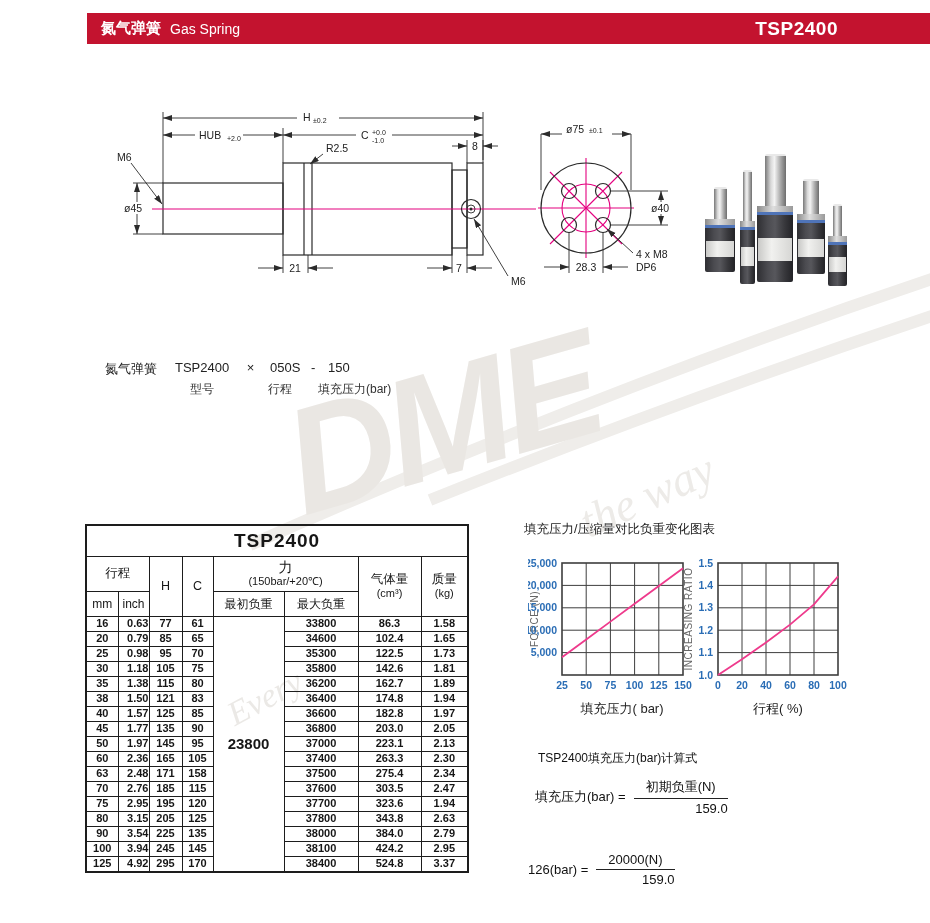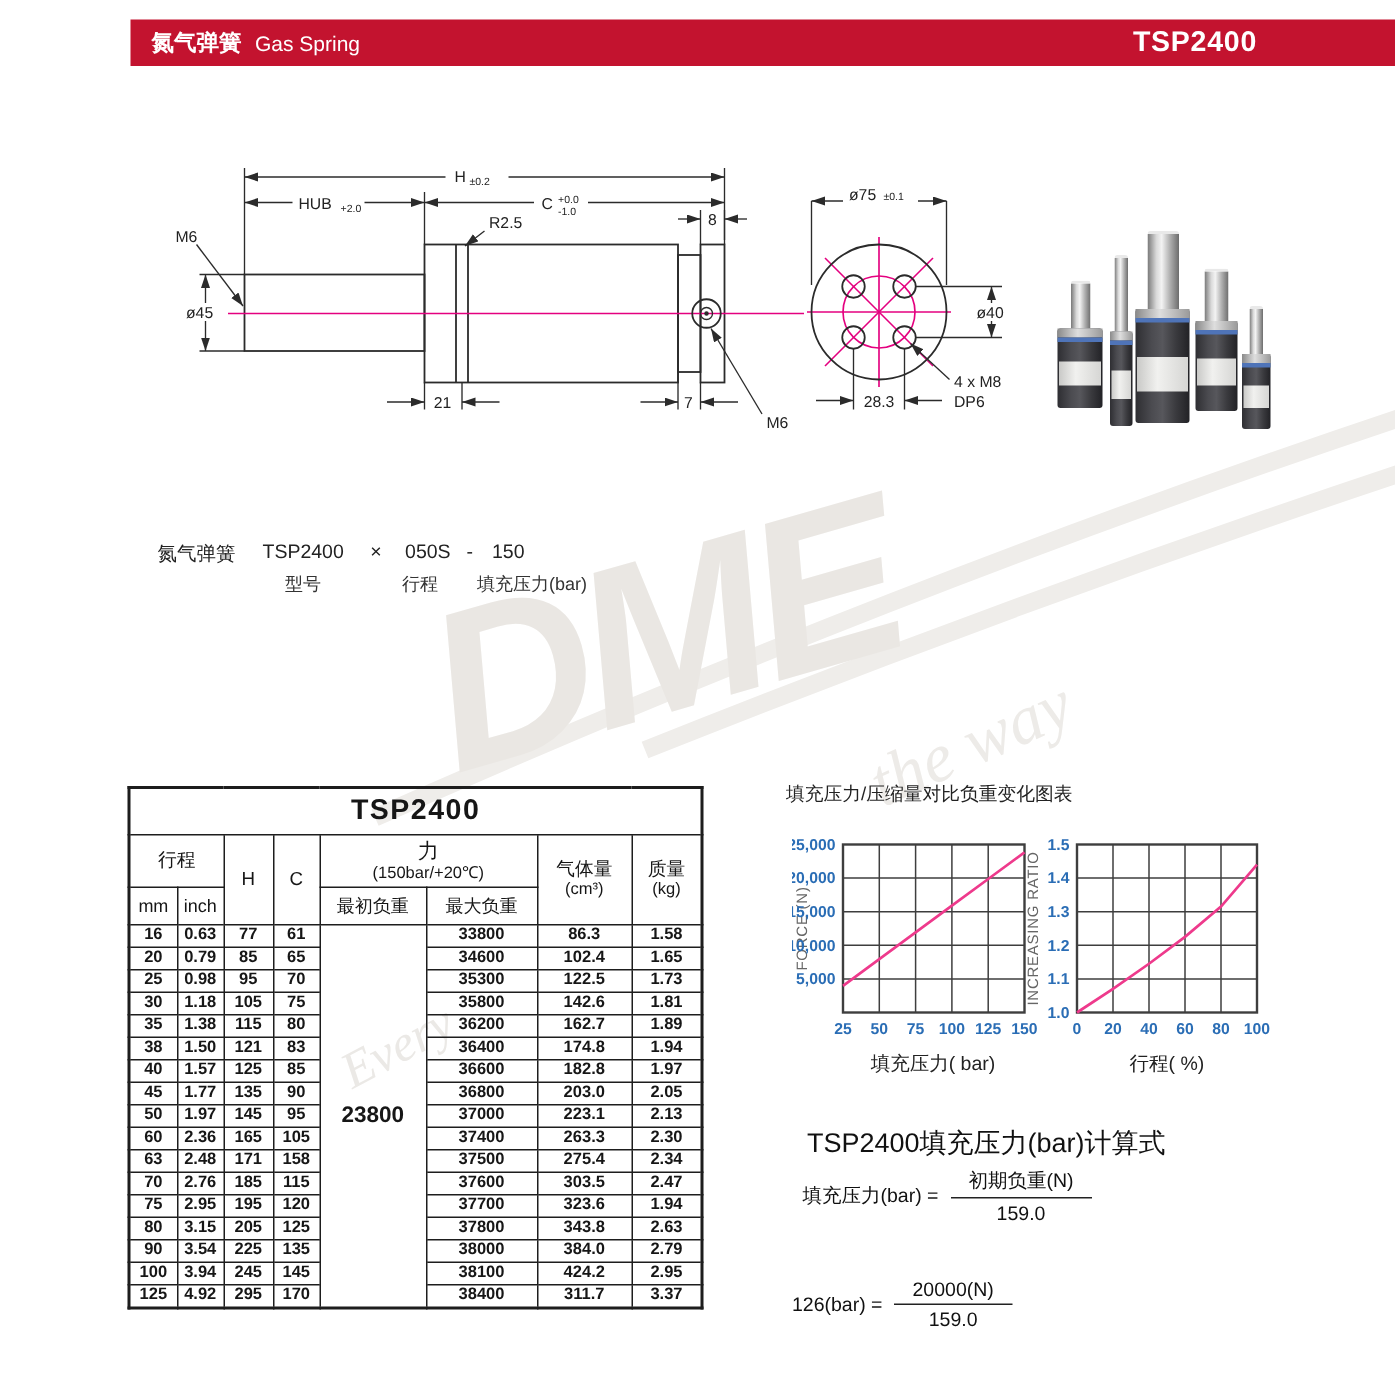--- a/index.html
+++ b/index.html
@@ -55,39 +55,39 @@
   #tblwrap{left:85px;top:524px;z-index:1}
   table{border-collapse:collapse;table-layout:fixed;width:382px;border:2px solid #1d1d1d}
   td{border:1px solid #1d1d1d;text-align:center;padding:0;font-size:11px;font-weight:700;
      color:#161616;height:14px;line-height:1.05;overflow:hidden}
   td.title{height:30px;font-size:19px;font-weight:600;letter-spacing:1px}
   td.hd{font-weight:400;font-size:12.5px}
   td.hd .big{font-size:14px}
   td.hd .sm{font-size:11px}
   tr.hrA td{height:34px}
   tr.hrB td{height:24px;font-weight:400;font-size:12px}
-  td.al{text-align:center;padding-left:0}
+  td.al{text-align:right;padding-left:0}
   td.c-init{font-size:15px}
 
   
   #chart-title{left:524px;top:521px;font-size:12.5px;color:#222;z-index:1}
   .chart{z-index:1}
   .frame{fill:none;stroke:#3e3e3e;stroke-width:1.6}
   .grid{stroke:#3e3e3e;stroke-width:1}
   .cline{fill:none;stroke:#ee3a8c;stroke-width:1.8}
   .tick{font:700 10.5px "Liberation Sans",sans-serif;fill:#2a6db5}
   .xtick{text-anchor:middle}
   .ytick{text-anchor:end}
   .ylab{font:400 10px "Liberation Sans",sans-serif;fill:#666;text-anchor:middle;letter-spacing:.5px}
   .xlab{font:400 13px "Liberation Sans",sans-serif;fill:#222;text-anchor:middle}
 
   
-  .ftext{z-index:1;font-size:18px;color:#111}
+  .ftext{z-index:1;font-size:12px;color:#111}
   .formula{position:absolute;display:flex;align-items:center;font-size:13px;color:#111;z-index:1}
-  .frac{display:inline-block;text-align:center;margin-left:8px}
+  .frac{display:inline-block;text-align:right;margin-left:8px}
   .frac .num{padding:0 12px 2px}
   .frac .den{border-top:1.5px solid #222;padding-top:2px}
 </style>
 </head>
 <body>
 
 <div id="page">
 
   <svg id="wm" class="abs" width="930" height="923">
     <path class="wm-swoosh" d="M250 545 Q 600 390 935 278"></path>
@@ -458,21 +458,21 @@
             <td>38100</td>
             <td>424.2</td>
             <td>2.95</td>
           </tr>
           <tr>
             <td>125</td>
             <td class="al">4.92</td>
             <td>295</td>
             <td>170</td>
             <td>38400</td>
-            <td>311.7</td>
+            <td>524.8</td>
             <td>3.37</td>
           </tr>
         </tbody>
     </table>
   </div>
 
   <div id="chart-title" class="abs">填充压力/压缩量对比负重变化图表</div>
 
   <svg id="chart1" class="abs chart" style="left:528px;top:548px" width="205" height="180" viewBox="0 0 205 180">
     <rect class="frame" x="34" y="15" width="121" height="112"></rect>

